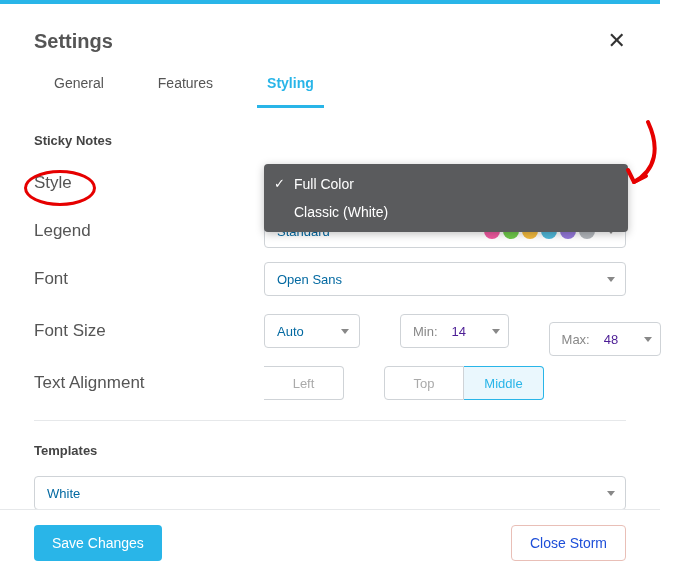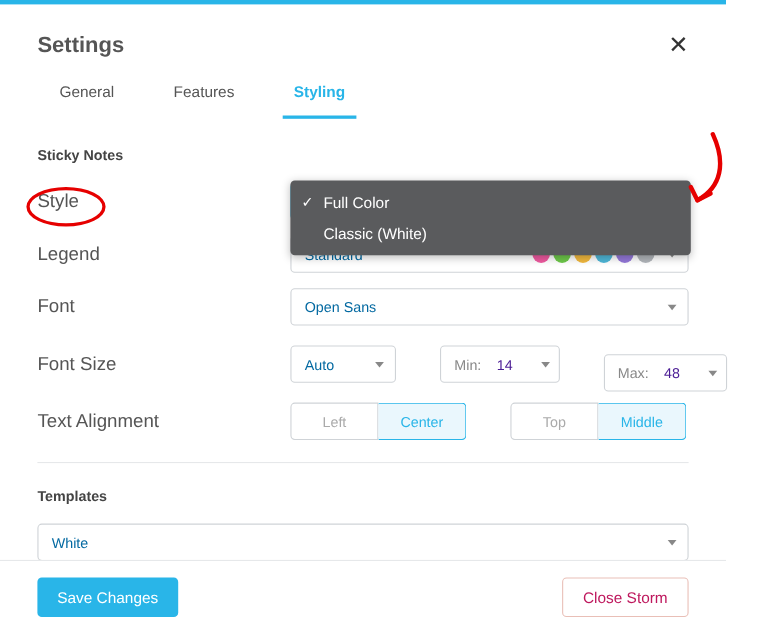--- a/index.html
+++ b/index.html
@@ -56,21 +56,21 @@
 
   .hr { border: none; border-top: 1px solid #e6e8ea; margin: 16px 0 22px 0; }
 
   .footer {
     position: absolute; left:0; right:0; bottom:0; height: 66px;
     border-top: 1px solid #e6e8ea; display:flex; align-items:center; justify-content:space-between;
     padding: 0 34px; background:#fff;
   }
   .btn { height: 36px; padding: 0 18px; border-radius: 4px; font-size: 14px; cursor:pointer; display:flex; align-items:center; }
   .btn-primary { background: #29b5e8; color:#fff; border:none; font-weight:500; }
-  .btn-outline-danger { background:#fff; color:#be185d; border:1px solid #e9bfb7;margin-left:34px; }
+  .btn-outline-danger { background:#fff; color:#1d4ed8; border:1px solid #e9bfb7;margin-left:34px; }
 
   
   .anno-ellipse {
     position:absolute; left: 24px; top: 166px; width: 72px; height: 36px;
     border: 3px solid #e60000; border-radius: 50%; pointer-events:none; z-index:20;
   }
   .anno-arrow {
     position:absolute; right: 2px; top: 114px; width: 40px; height: 80px; pointer-events:none; z-index:20;
   }
 
@@ -171,21 +171,20 @@
             </span>
         </div>
       </div>
     </div>
 
     <div class="row" style="margin-bottom:8px;">
       <div class="label">Text Alignment</div>
       <div class="controls" style="gap:40px;">
         <div class="seg-group pair">
           <div class="seg">Left</div>
-          <div class="seg active">Center</div>
         </div>
         <div class="seg-group pair">
           <div class="seg">Top</div>
           <div class="seg active">Middle</div>
         </div>
       </div>
     </div>
 
     <hr class="hr">
 

